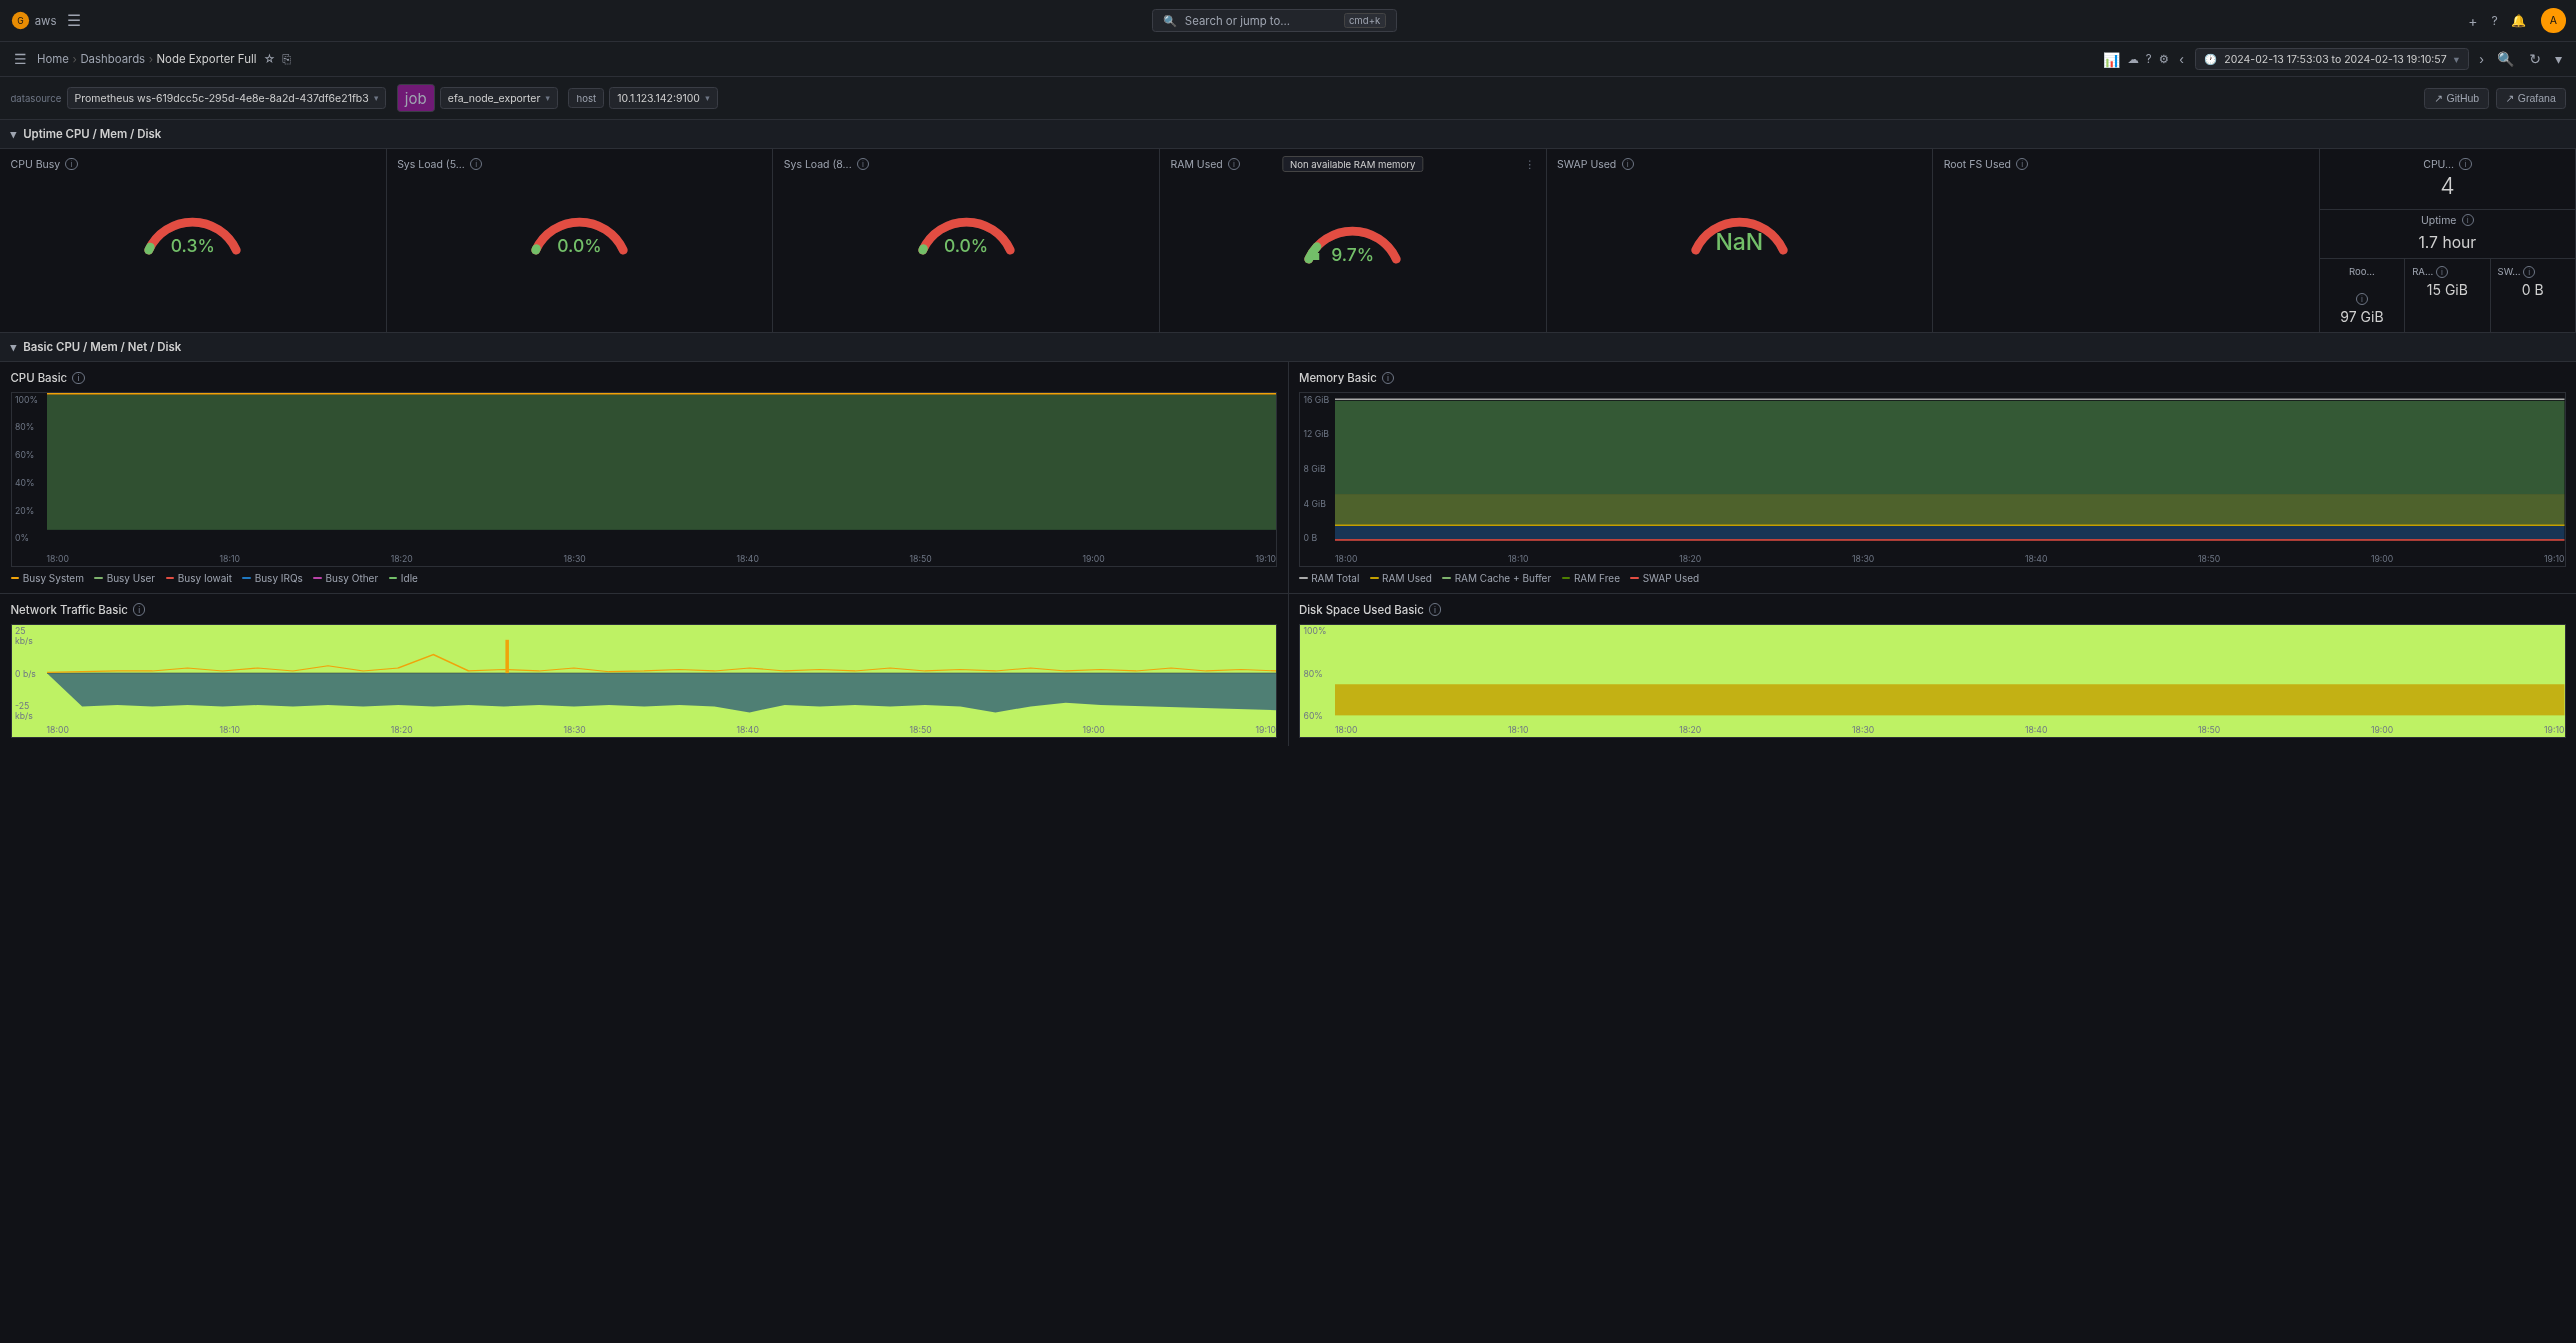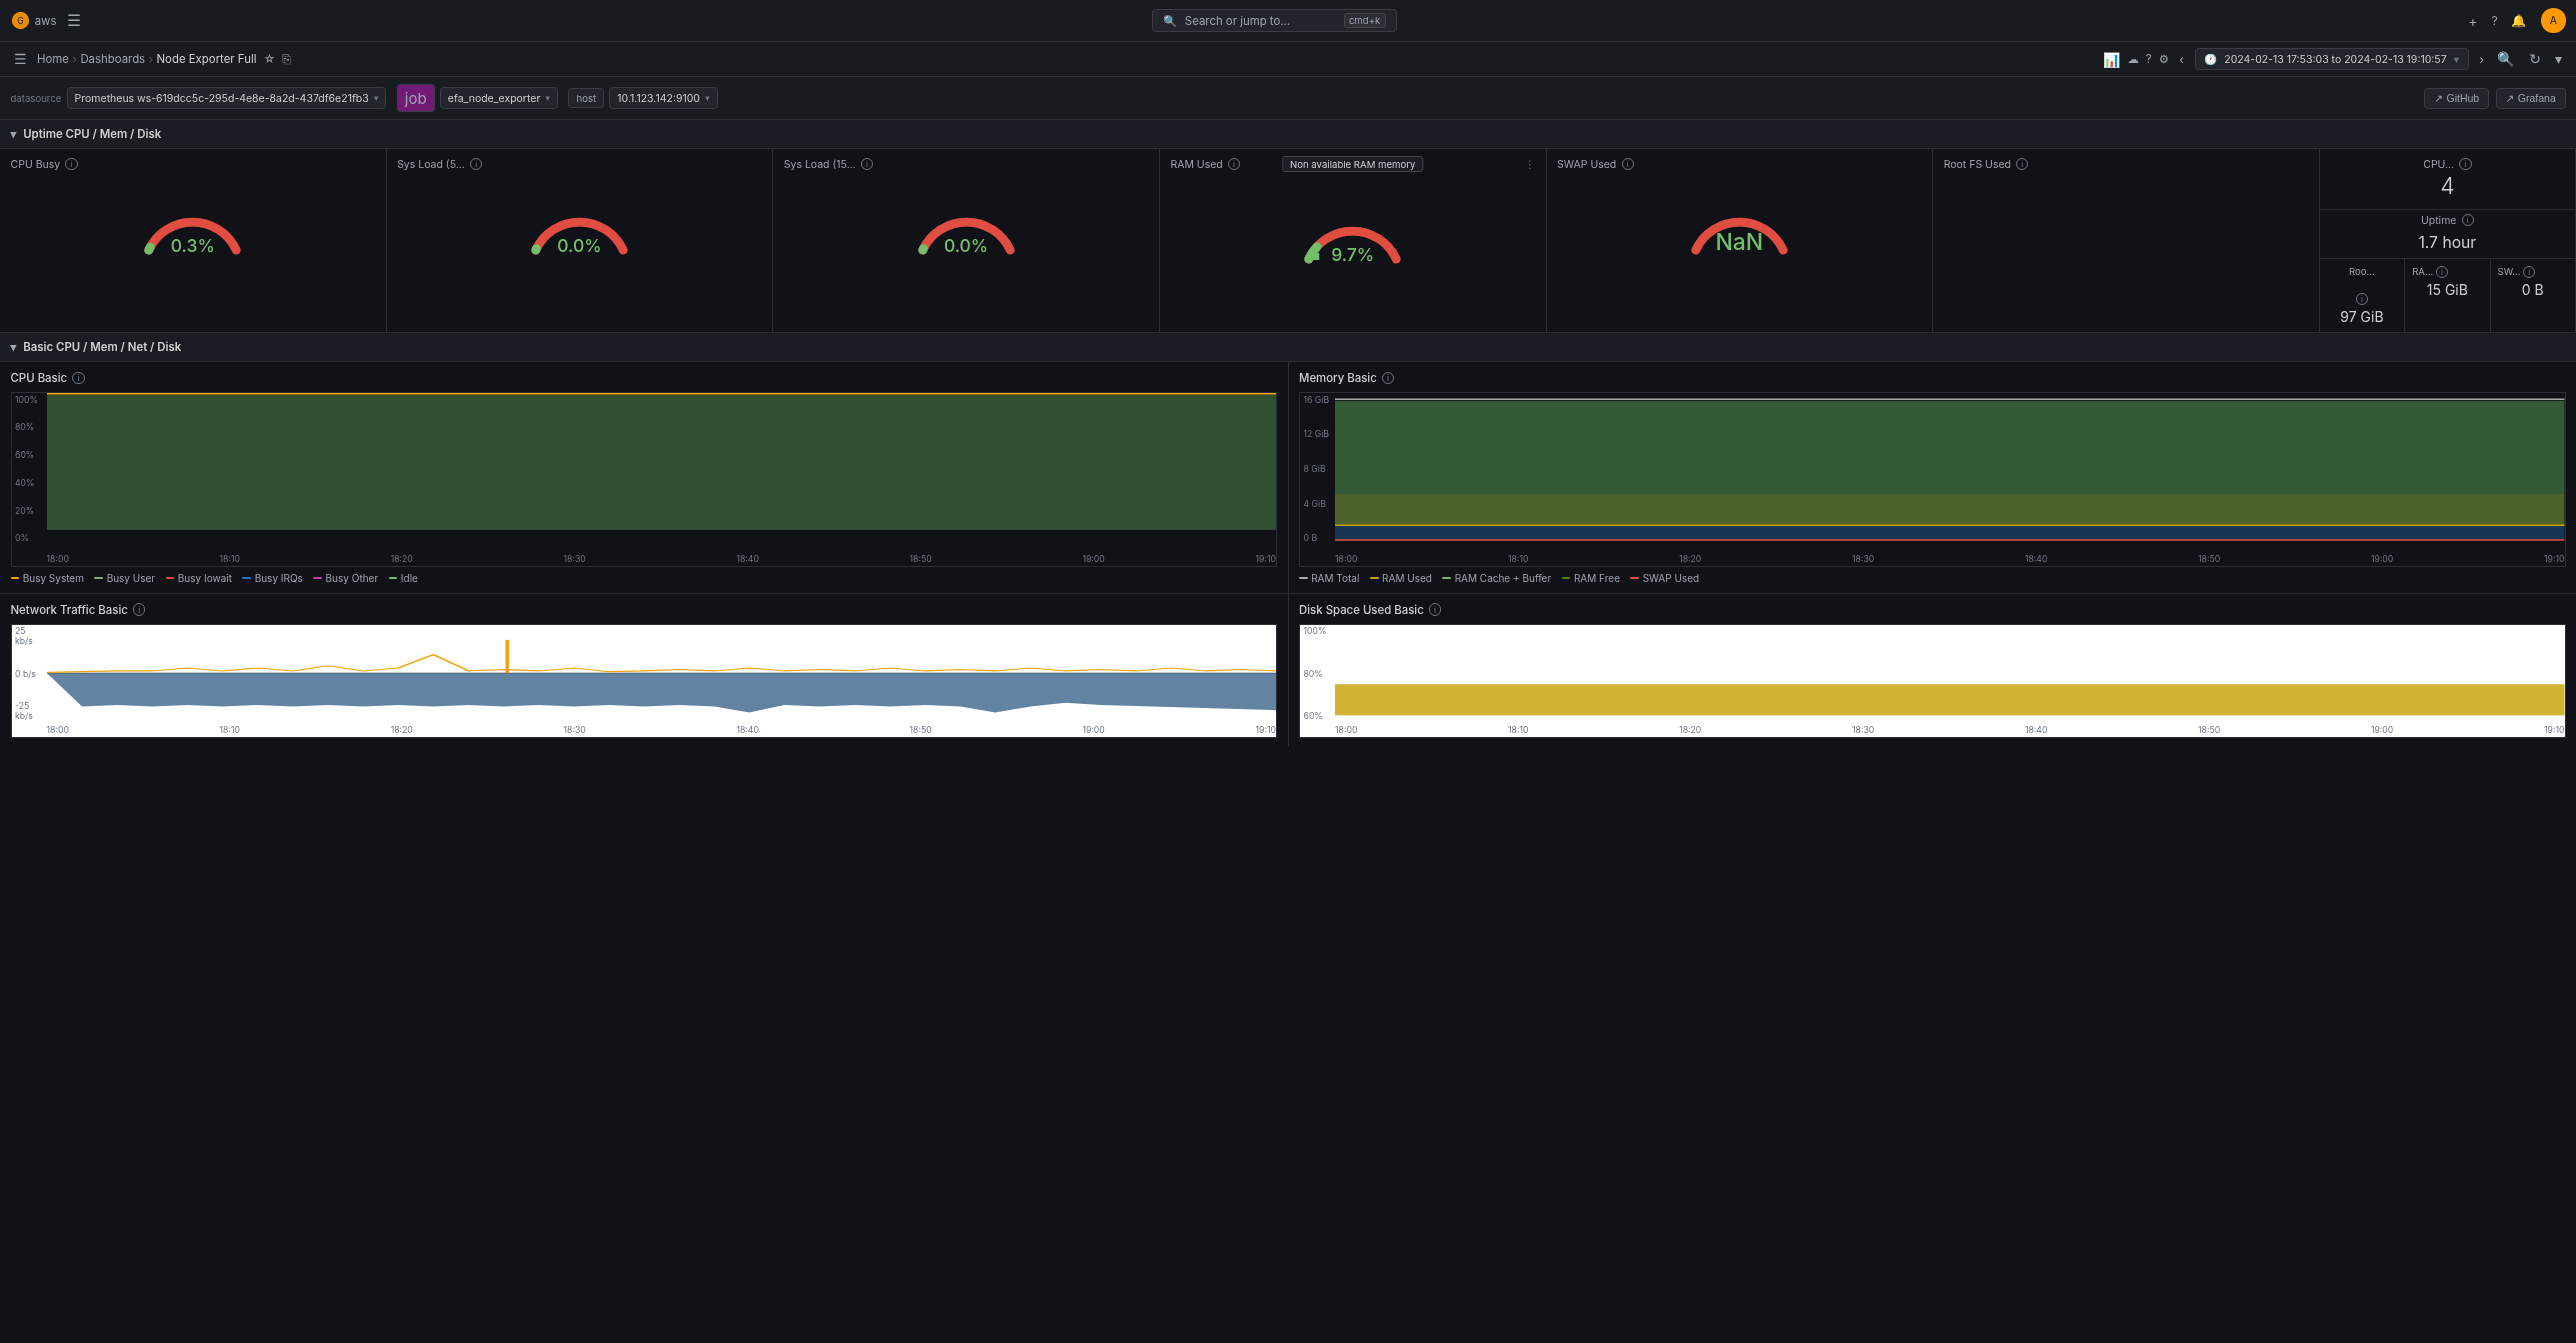--- a/index.html
+++ b/index.html
@@ -300,21 +300,21 @@
     }
     .bottom-panel {
       flex: 1;
       border-right: 0.9px solid #2c2f36;
       padding: 8.7px 10.5px;
     }
     .bottom-panel:last-child { border-right: none; }
     .bottom-chart {
       position: relative;
       height: 114px;
-      background: #ffffff;
+      background: #bef264;
       border: 0.9px solid #2c2f36;
       overflow: hidden;
     }
 
     .y-axis-labels {
       position: absolute;
       left: 0;
       top: 0;
       bottom: 21px;
       width: 35px;
@@ -487,21 +487,21 @@
         <path d="M10,80 A55,55 0 0,1 110,80" fill="none" stroke="#2c2f36" stroke-width="10" stroke-linecap="round"></path>
         <path d="M10,80 A55,55 0 0,1 110,80" fill="none" stroke="#e24d42" stroke-width="10" stroke-linecap="round" stroke-dasharray="172" stroke-dashoffset="0"></path>
         <path d="M10,80 A55,55 0 0,1 110,80" fill="none" stroke="#73bf69" stroke-width="10" stroke-linecap="round" stroke-dasharray="172" stroke-dashoffset="170"></path>
       </svg>
       <div class="gauge-value" style="color:#73bf69;">0.0%</div>
     </div>
   </div>
 
   <div class="gauge-card">
     <div class="gauge-title">
-      <span>Sys Load (15...</span>
+      <span>Sys Load (8...</span>
       <span class="info-icon">i</span>
     </div>
     <div class="gauge-container">
       <svg class="gauge-svg" width="105" height="79" viewBox="0 0 120 90">
         <path d="M10,80 A55,55 0 0,1 110,80" fill="none" stroke="#2c2f36" stroke-width="10" stroke-linecap="round"></path>
         <path d="M10,80 A55,55 0 0,1 110,80" fill="none" stroke="#e24d42" stroke-width="10" stroke-linecap="round" stroke-dasharray="172" stroke-dashoffset="0"></path>
         <path d="M10,80 A55,55 0 0,1 110,80" fill="none" stroke="#73bf69" stroke-width="10" stroke-linecap="round" stroke-dasharray="172" stroke-dashoffset="170"></path>
       </svg>
       <div class="gauge-value" style="color:#73bf69;">0.0%</div>
     </div>

